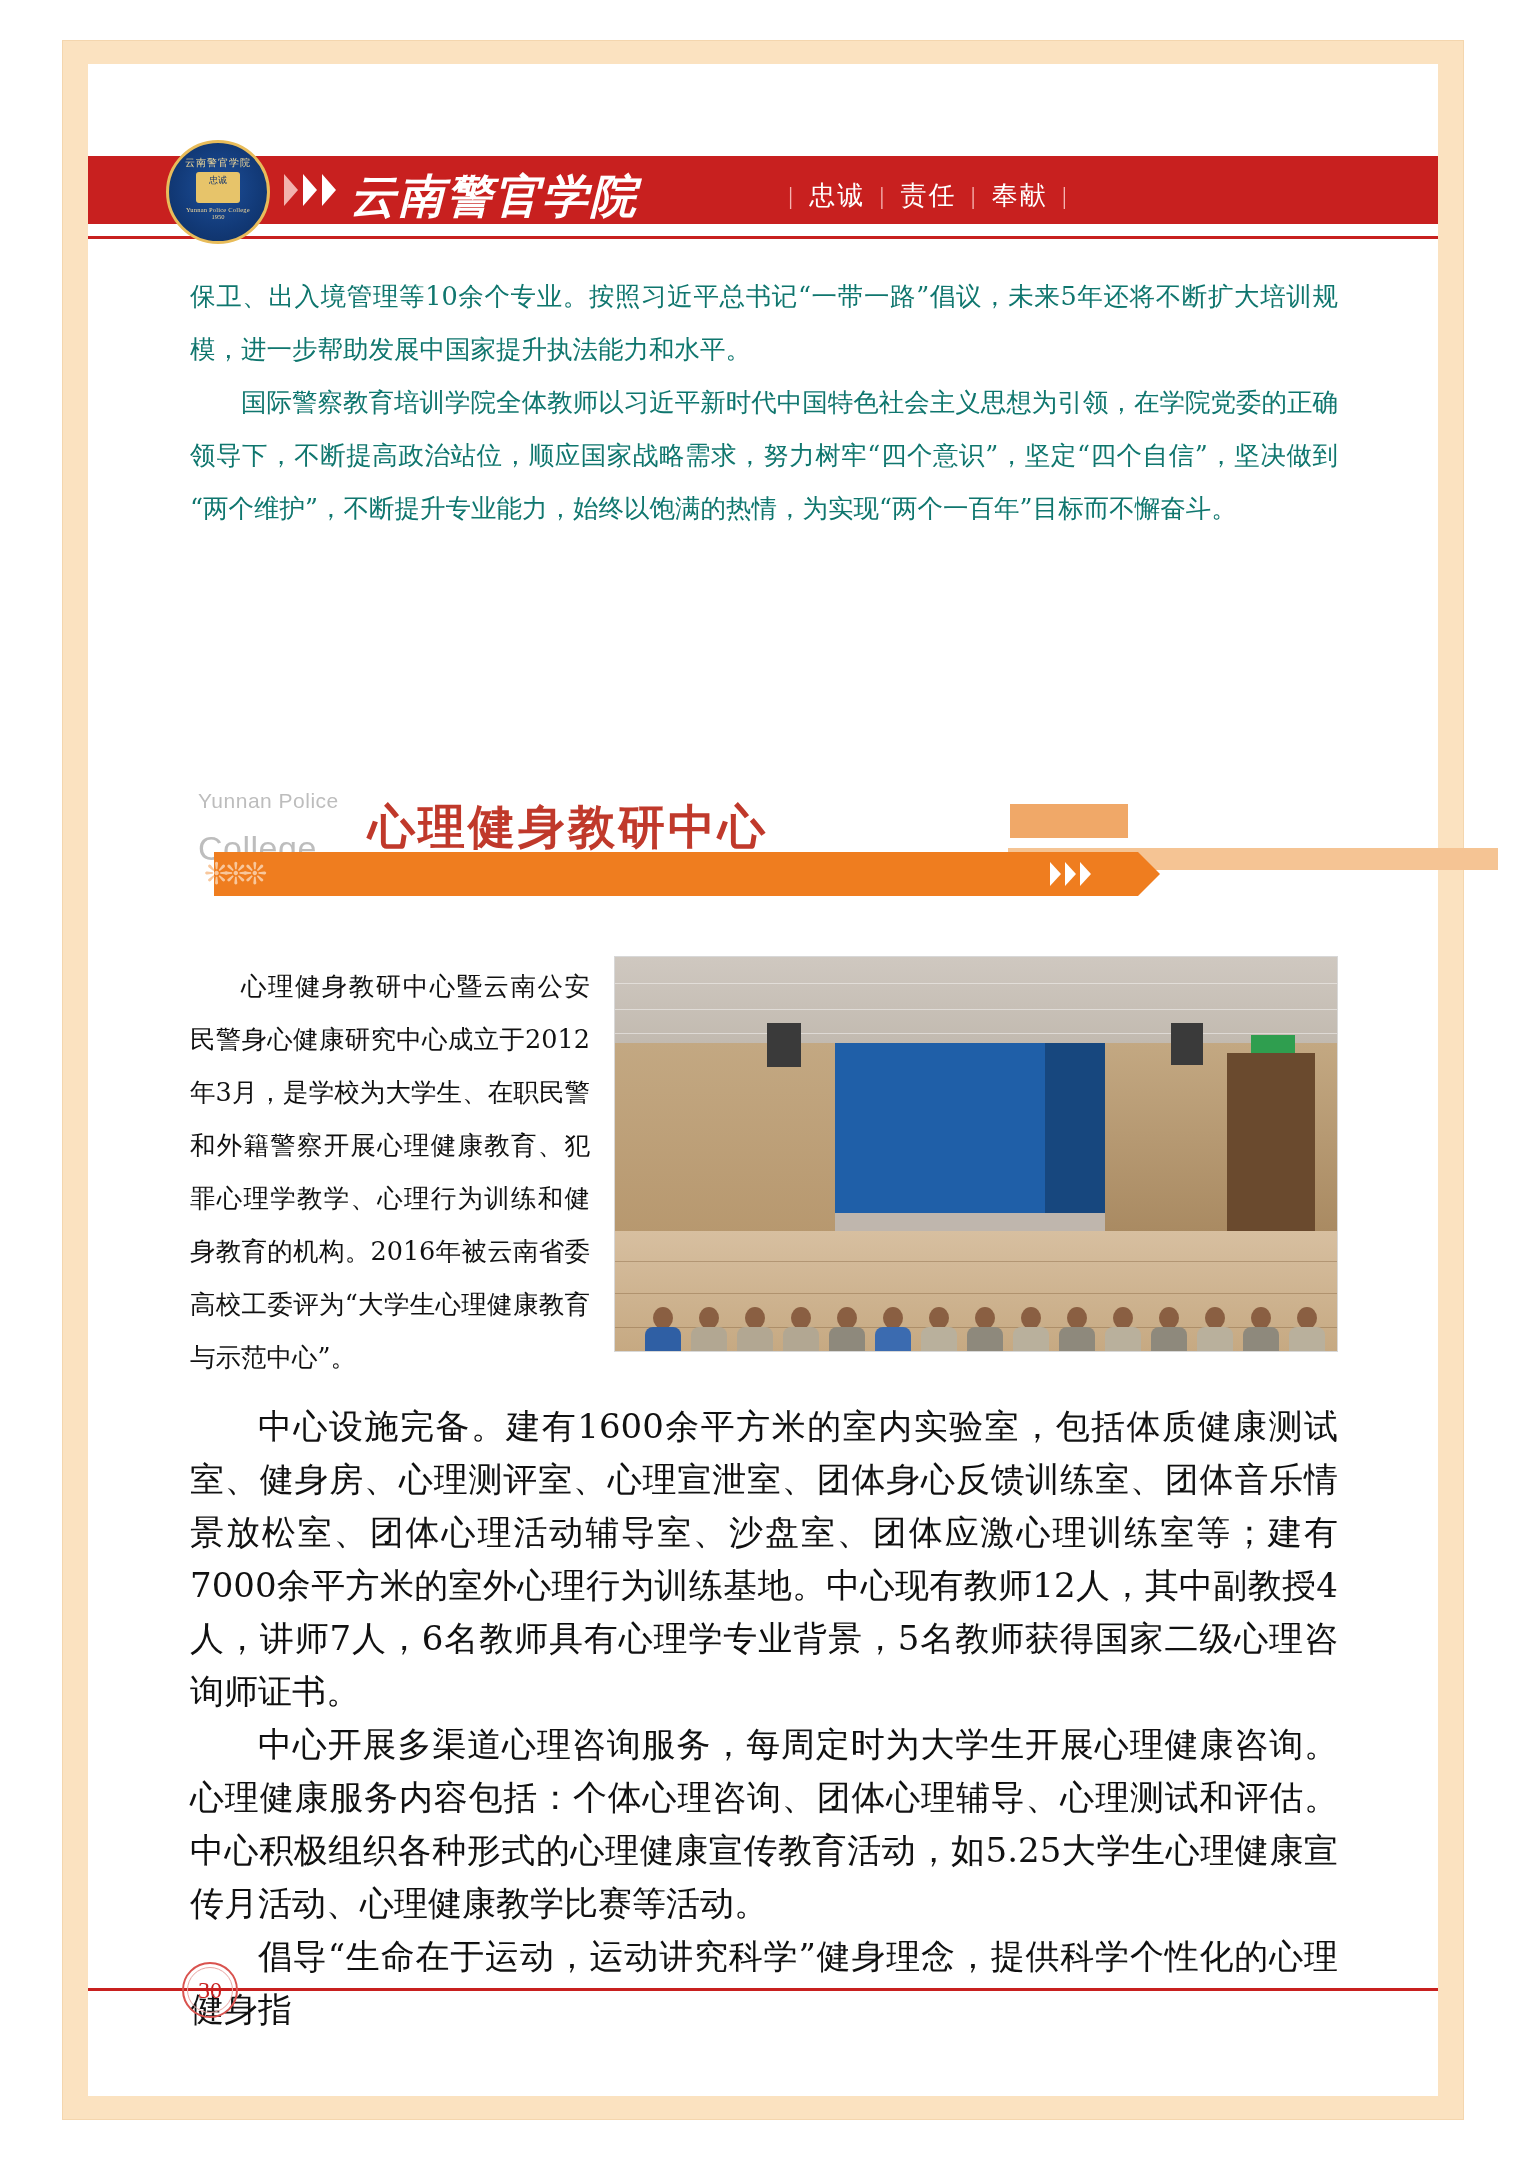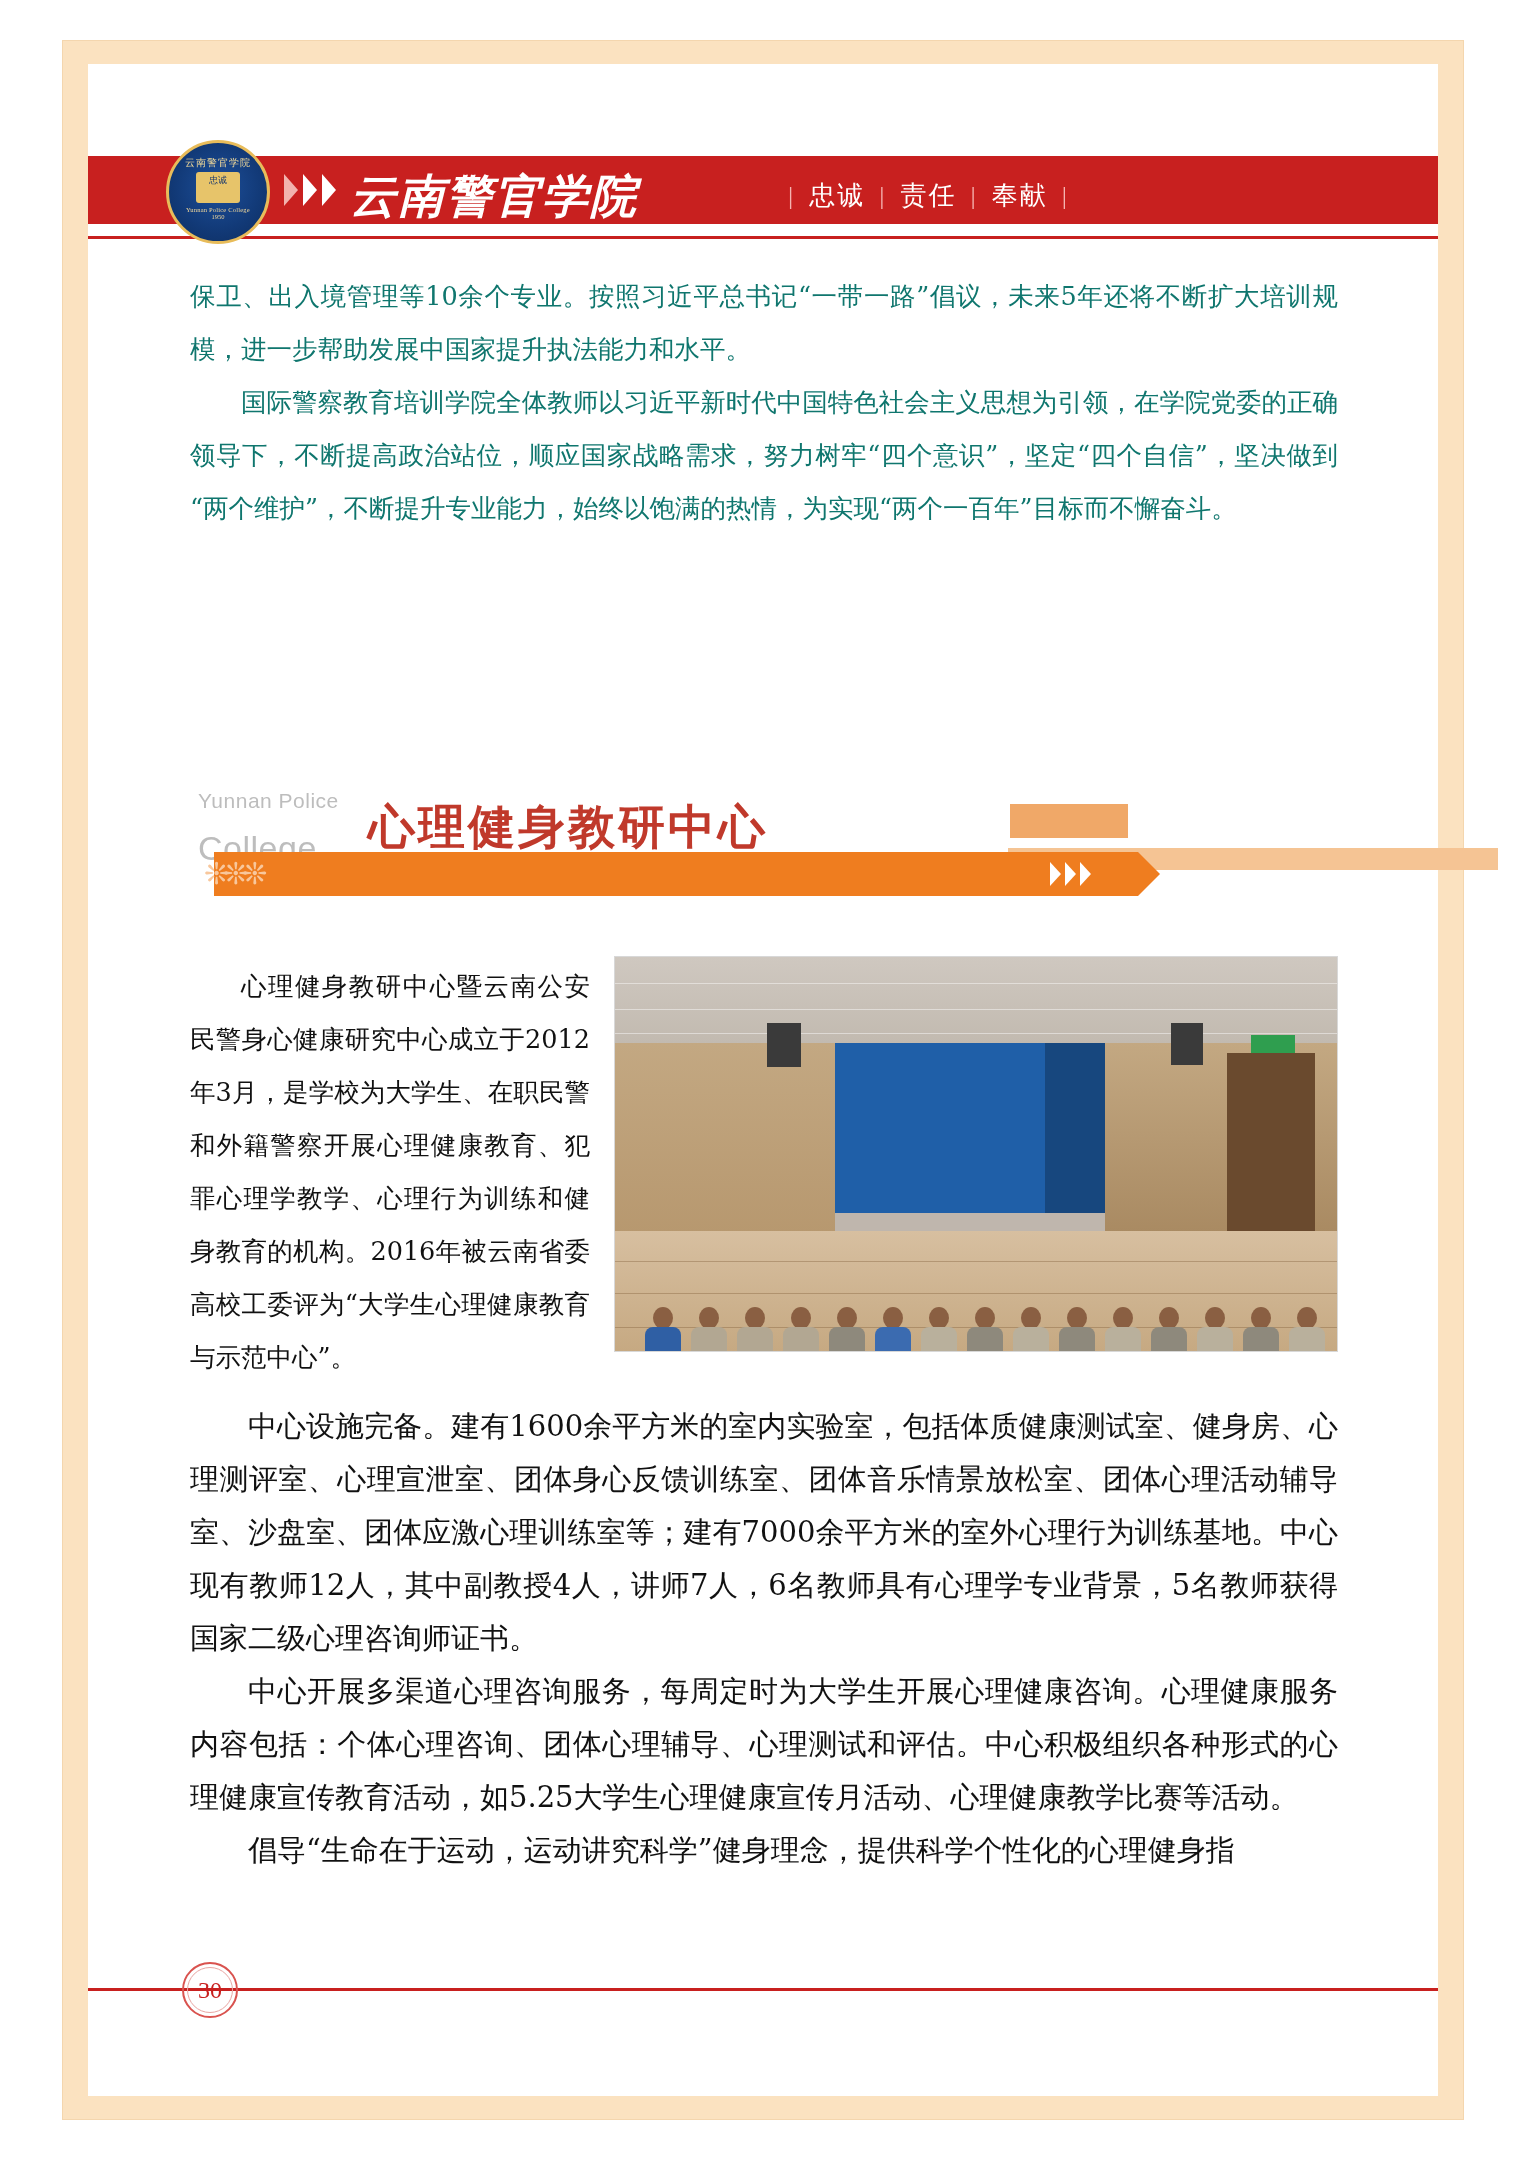--- a/index.html
+++ b/index.html
@@ -340,21 +340,21 @@
 
   
   .lower {
     position: absolute;
     left: 190px;
     top: 1400px;
     width: 1148px;
   }
   .lower p {
     margin: 0;
-    font-size: 29px;
+    font-size: 34px;
     line-height: 53px;
     color: #111;
     text-align: justify;
     text-justify: inter-ideograph;
     text-indent: 2em;
     font-family: "DejaVu Serif", "Liberation Serif", serif;
   }
 
   
   .footer-rule {

